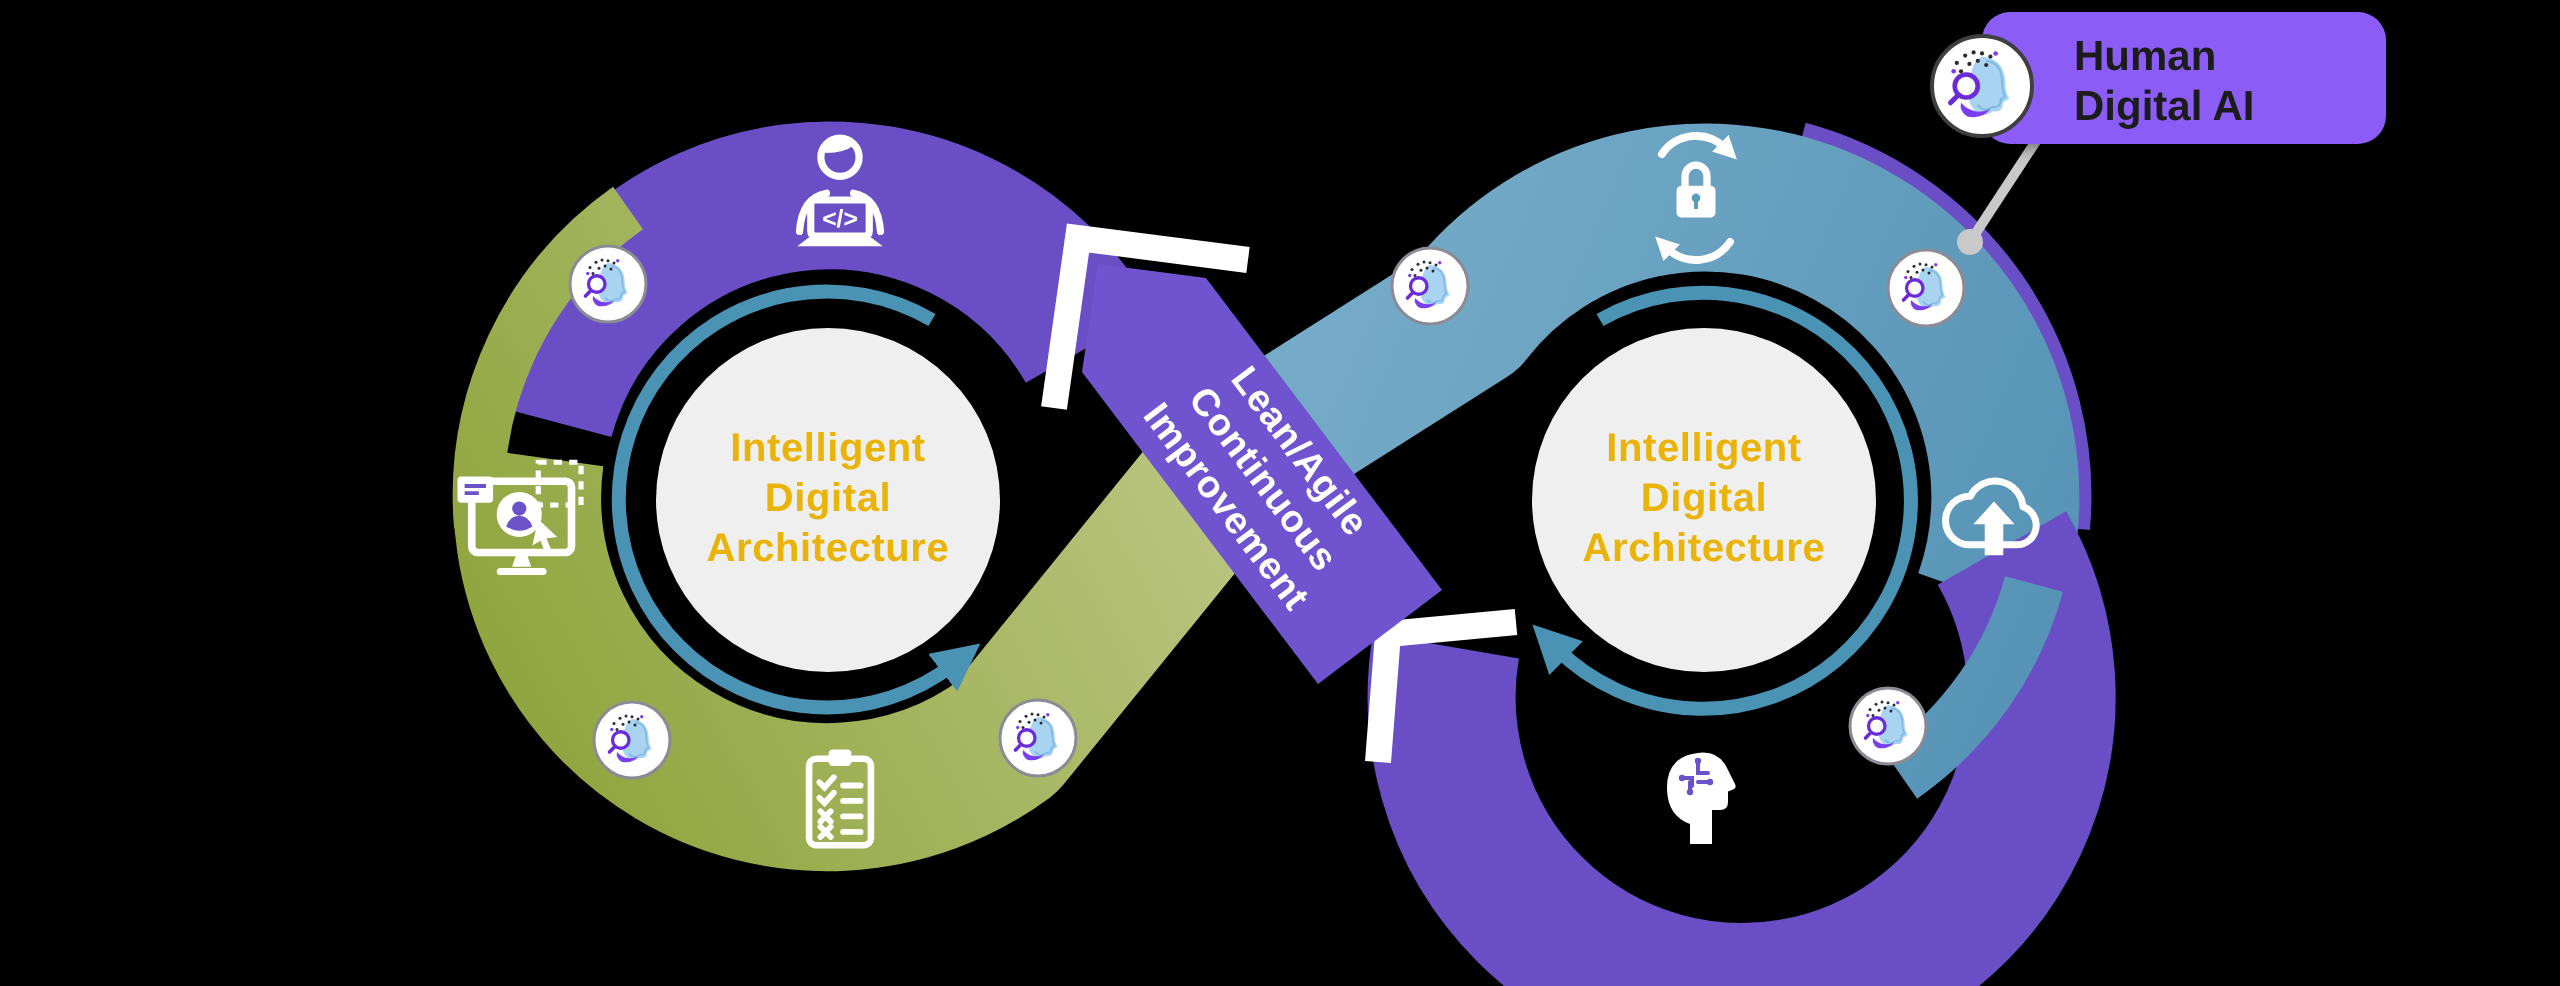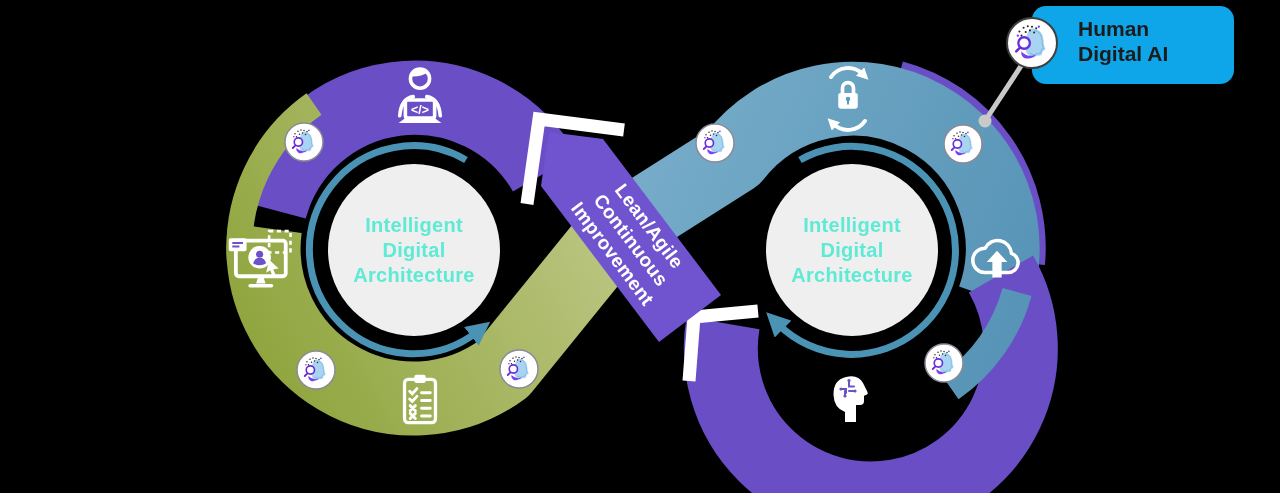--- a/index.html
+++ b/index.html
@@ -1,25 +1,25 @@
 <!DOCTYPE html>
 <html><head>
 <meta charset="utf-8">
 <style>
   html,body{margin:0;padding:0;background:#000;width:1280px;height:493px;overflow:hidden;
     font-family:"Liberation Sans",sans-serif;}
   .stage{position:relative;width:1280px;height:493px;}
   .stage > svg.diagram{position:absolute;left:0;top:0;}
-  .circle-label{position:absolute;width:190px;text-align:center;color:#5eead4;
+  .circle-label{position:absolute;width:190px;text-align:center;color:#eab308;
     font-weight:700;font-size:20px;line-height:25px;letter-spacing:.3px;
     transform:translate(-50%,-50%);}
   .band-label{position:absolute;left:631px;top:240px;width:160px;text-align:center;color:#FFFFFF;
     font-weight:700;font-size:19px;line-height:23px;letter-spacing:.4px;
     transform:translate(-50%,-50%) rotate(53deg);}
-  .callout-card{position:absolute;left:1032px;top:6px;width:202px;height:78px;background:#0ea5e9;
+  .callout-card{position:absolute;left:991px;top:6px;width:202px;height:66px;background:#8b5cf6;
     border-radius:14px;box-shadow:0 2px 8px rgba(0,0,0,.45);}
   .callout-text{position:absolute;left:46px;top:10px;color:#1C1C1C;font-weight:700;
     font-size:21px;line-height:25px;}
   .callout-icon{position:absolute;left:-26px;top:11px;width:52px;height:52px;border-radius:50%;
     background:#fff;border:2px solid #3F3F3F;box-sizing:border-box;}
   .callout-icon svg{position:absolute;left:3px;top:3px;}
   .line-block span{display:block;}
 </style>
 </head>
 <body>

